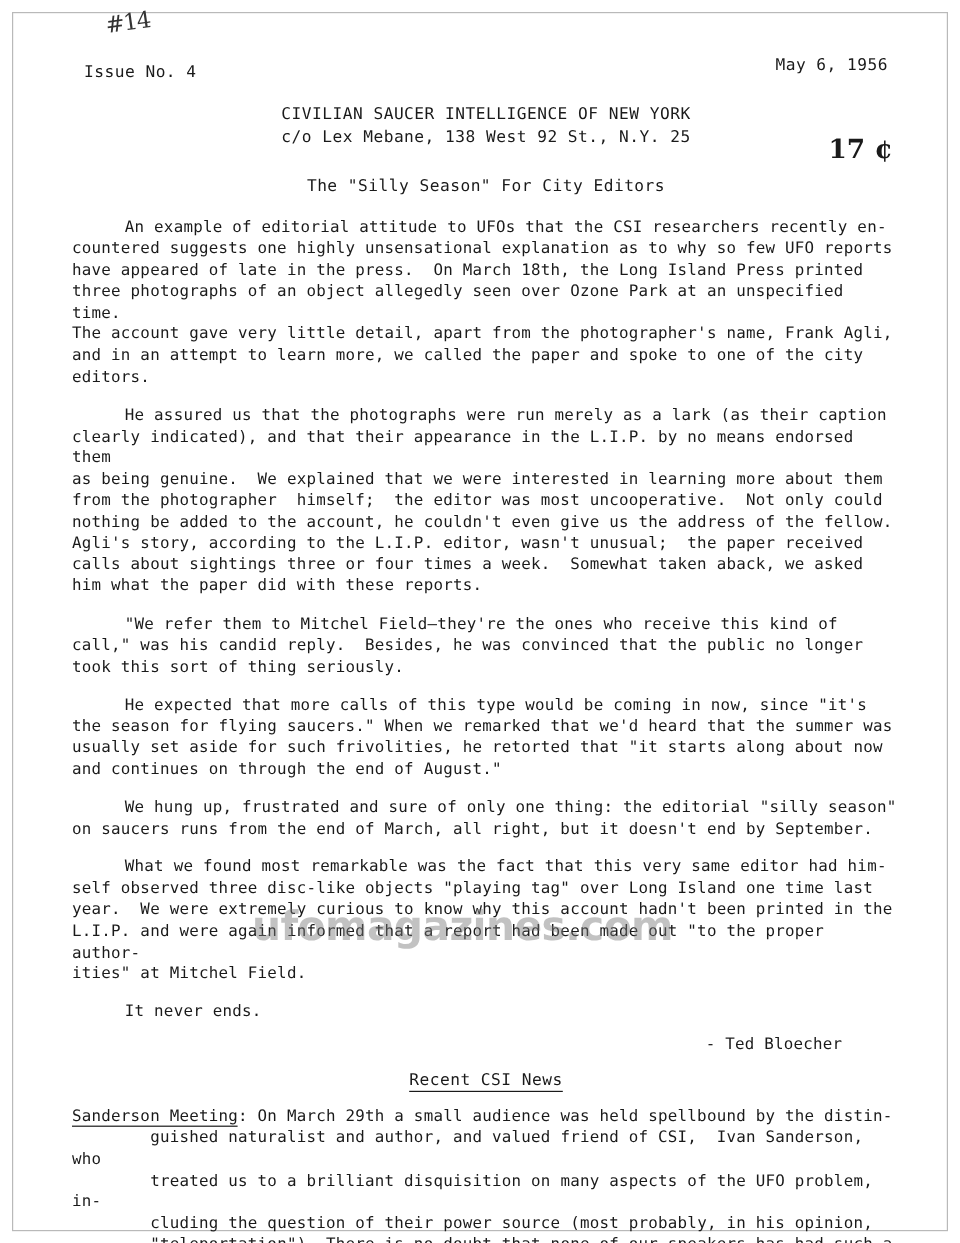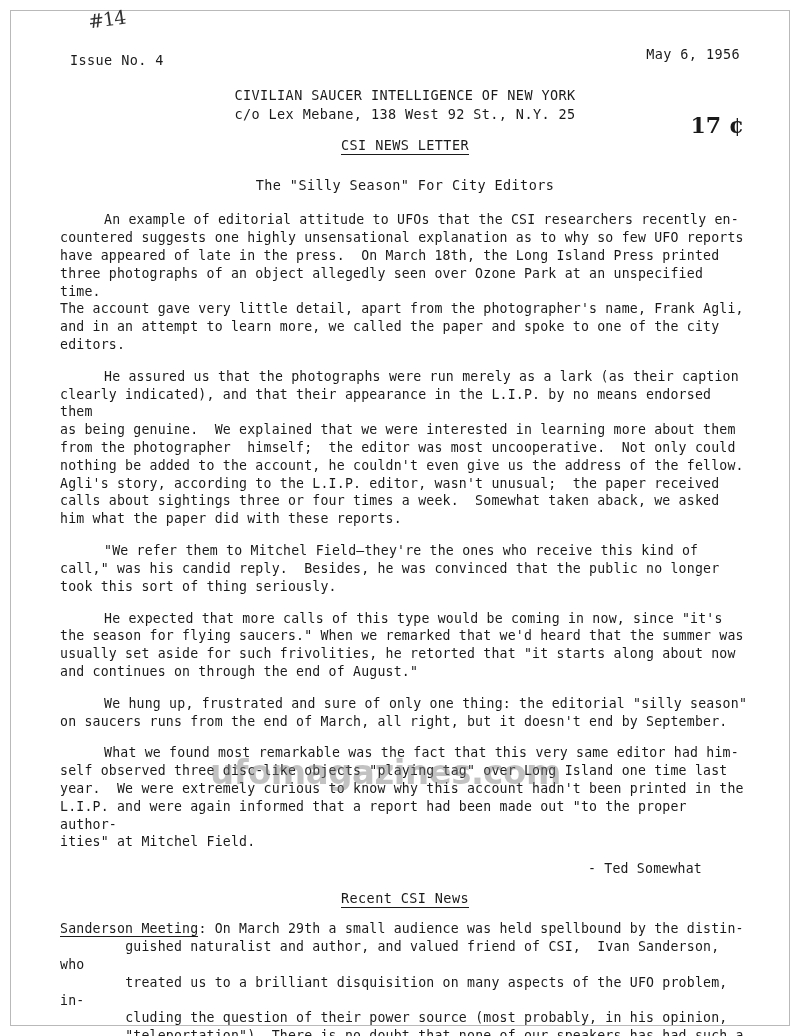--- a/index.html
+++ b/index.html
@@ -172,21 +172,20 @@
       <div class="date">May 6, 1956</div>
     </div>
 
     <div class="masthead">
       <span class="org">CIVILIAN SAUCER INTELLIGENCE OF NEW YORK</span>
       <span class="addr">c/o Lex Mebane, 138 West 92 St., N.Y. 25</span>
     </div>
 
     <div class="price">17 ¢</div>
 
-    <div class="newsletter-title"><span>CSI NEWS LETTER</span></div>
 
     <div class="article-title">The "Silly Season" For City Editors</div>
 
     <div class="body">
       <p class="para indent">An example of editorial attitude to UFOs that the CSI researchers recently en-
 countered suggests one highly unsensational explanation as to why so few UFO reports
 have appeared of late in the press.  On March 18th, the Long Island Press printed
 three photographs of an object allegedly seen over Ozone Park at an unspecified time.
 The account gave very little detail, apart from the photographer's name, Frank Agli,
 and in an attempt to learn more, we called the paper and spoke to one of the city
@@ -206,23 +205,24 @@
 the season for flying saucers." When we remarked that we'd heard that the summer was
 usually set aside for such frivolities, he retorted that "it starts along about now
 and continues on through the end of August."</p>
       <p class="para indent">We hung up, frustrated and sure of only one thing: the editorial "silly season"
 on saucers runs from the end of March, all right, but it doesn't end by September.</p>
       <p class="para indent">What we found most remarkable was the fact that this very same editor had him-
 self observed three disc-like objects "playing tag" over Long Island one time last
 year.  We were extremely curious to know why this account hadn't been printed in the
 L.I.P. and were again informed that a report had been made out "to the proper author-
 ities" at Mitchel Field.</p>
+      <p class="para indent">It never ends.</p>
     </div>
 
-    <div class="signature">- Ted Somewhat</div>
+    <div class="signature">- Ted Bloecher</div>
 
     <div class="section-head"><span>Recent CSI News</span></div>
 
     <p class="news-item"><span class="lead">Sanderson Meeting</span><span>: On March 29th a small audience was held spellbound by the distin-
         guished naturalist and author, and valued friend of CSI,  Ivan Sanderson, who
         treated us to a brilliant disquisition on many aspects of the UFO problem, in-
         cluding the question of their power source (most probably, in his opinion,
         "teleportation"). There is no doubt that none of our speakers has had such a
         mesmeric effect on his listeners.  We are deeply grateful to Ivan for his gen-
         erosity with his valuable time.  Regretfully, many people who wanted very much

